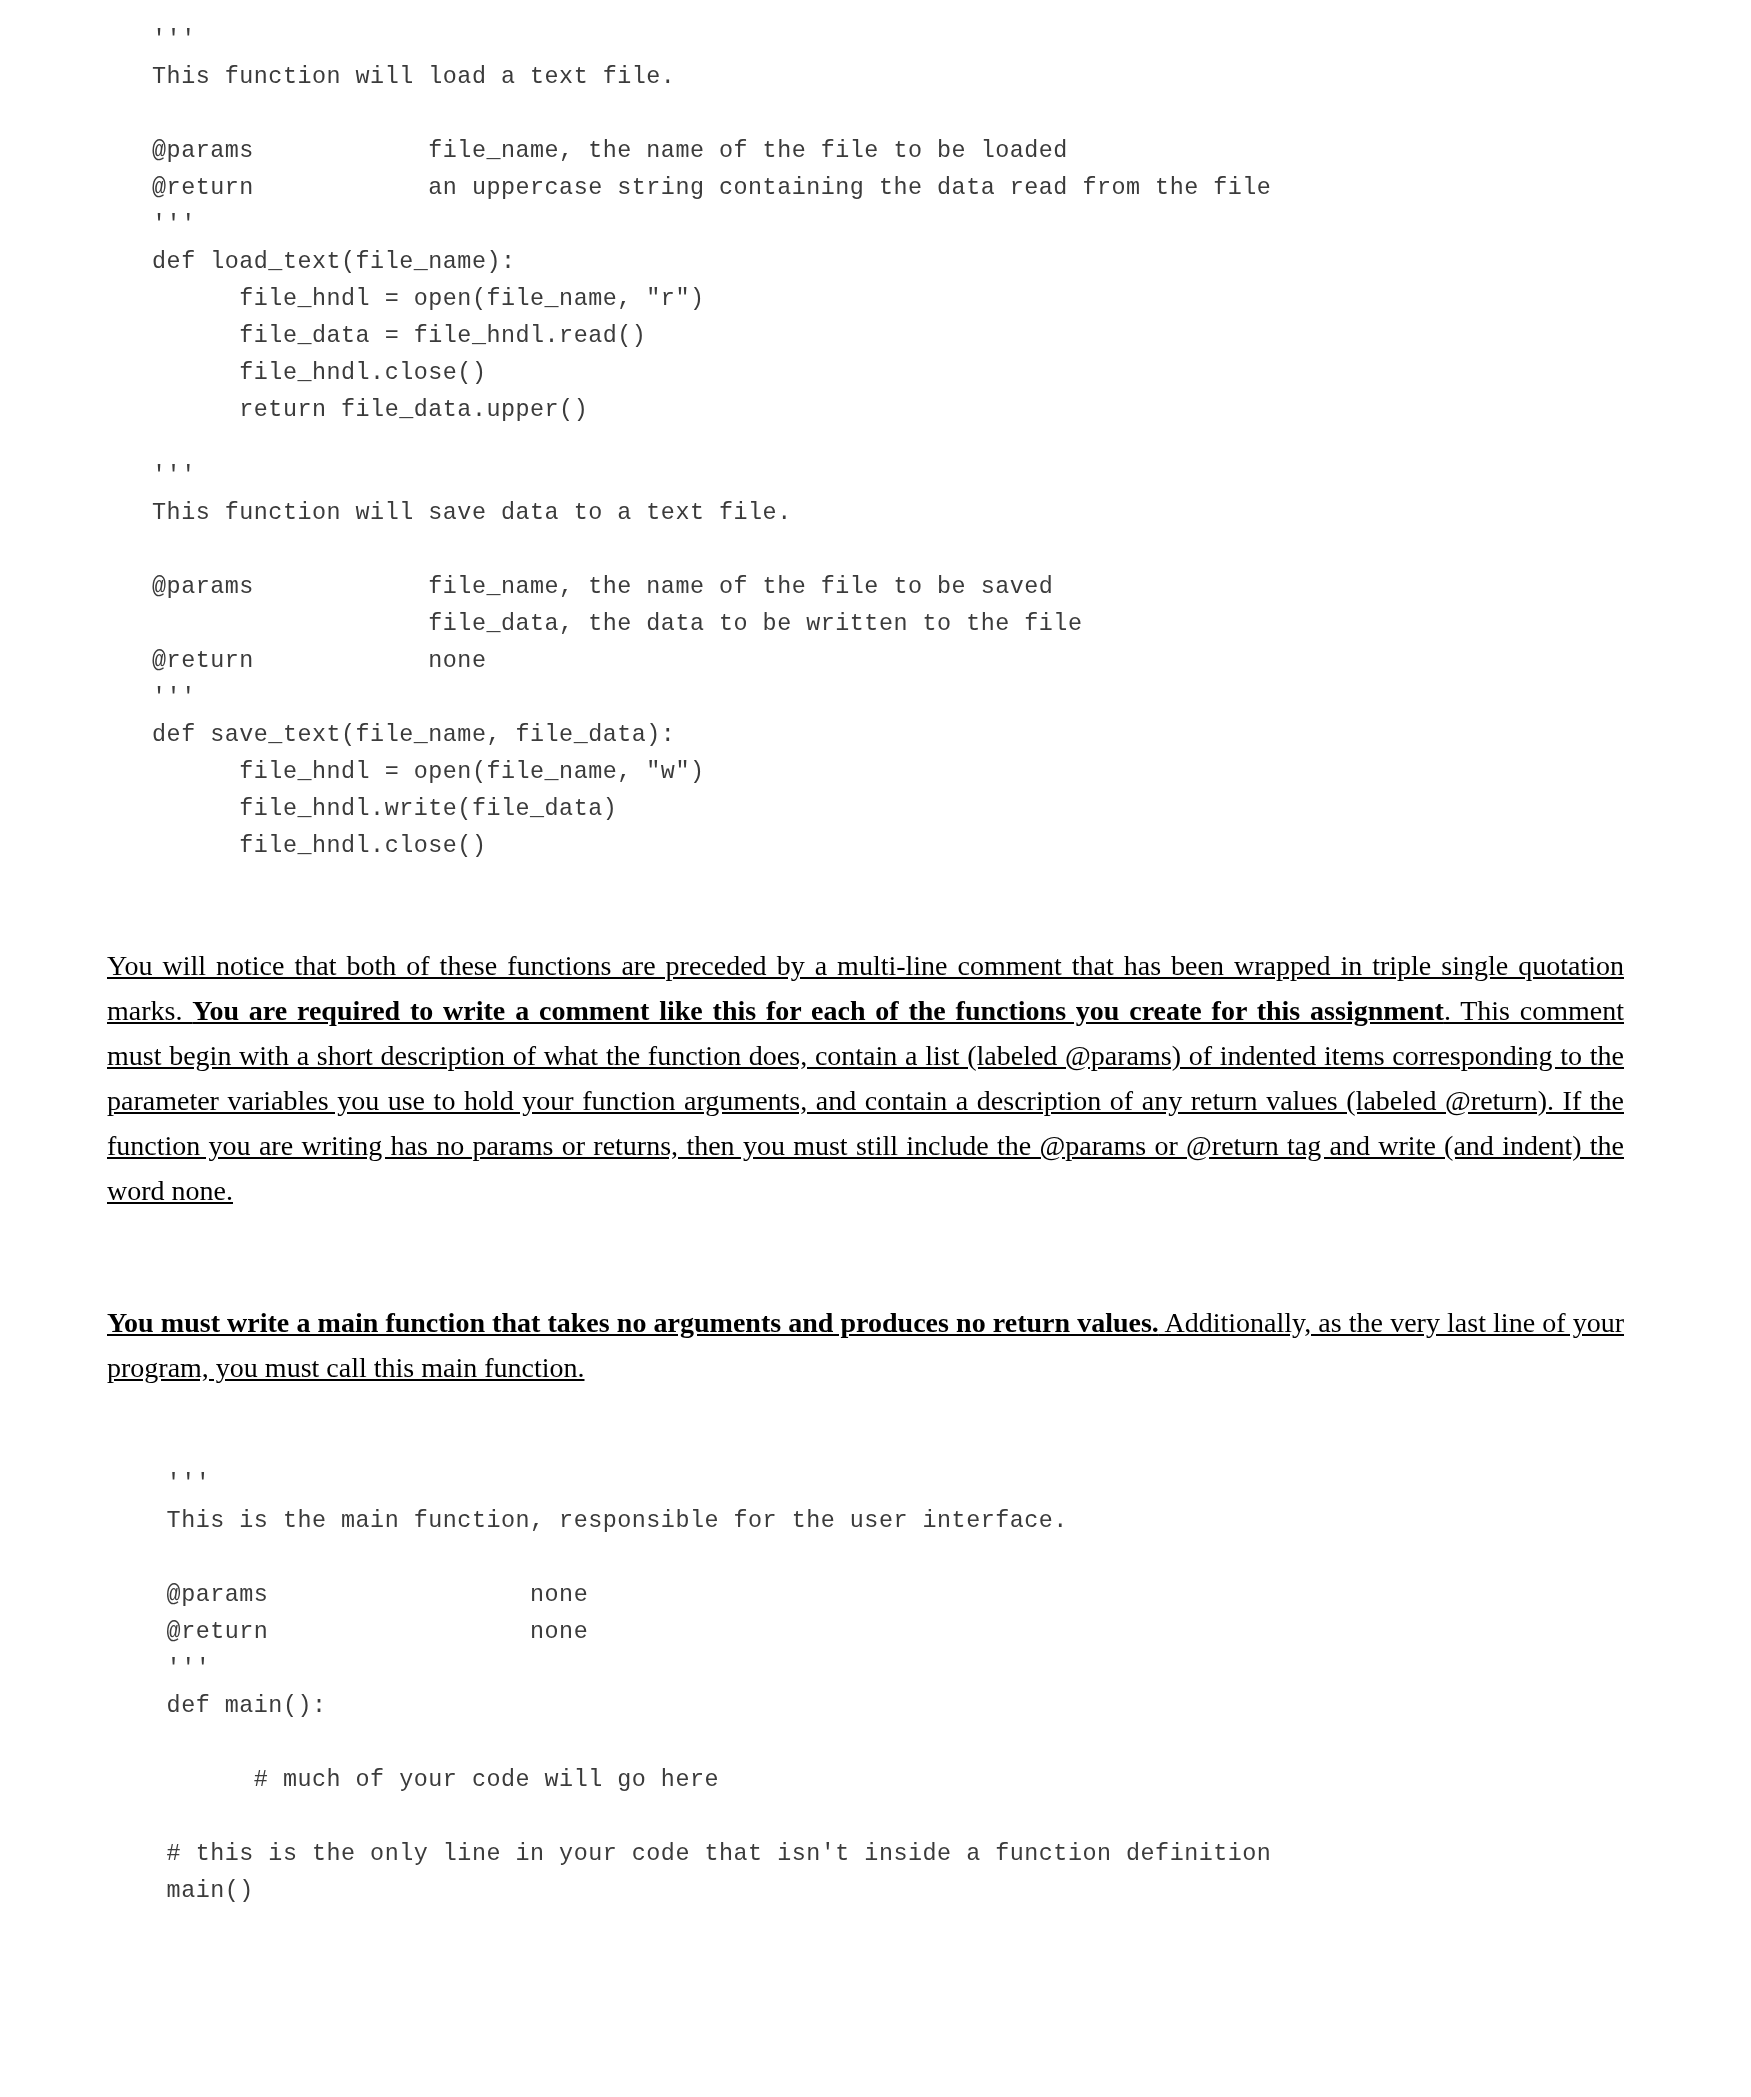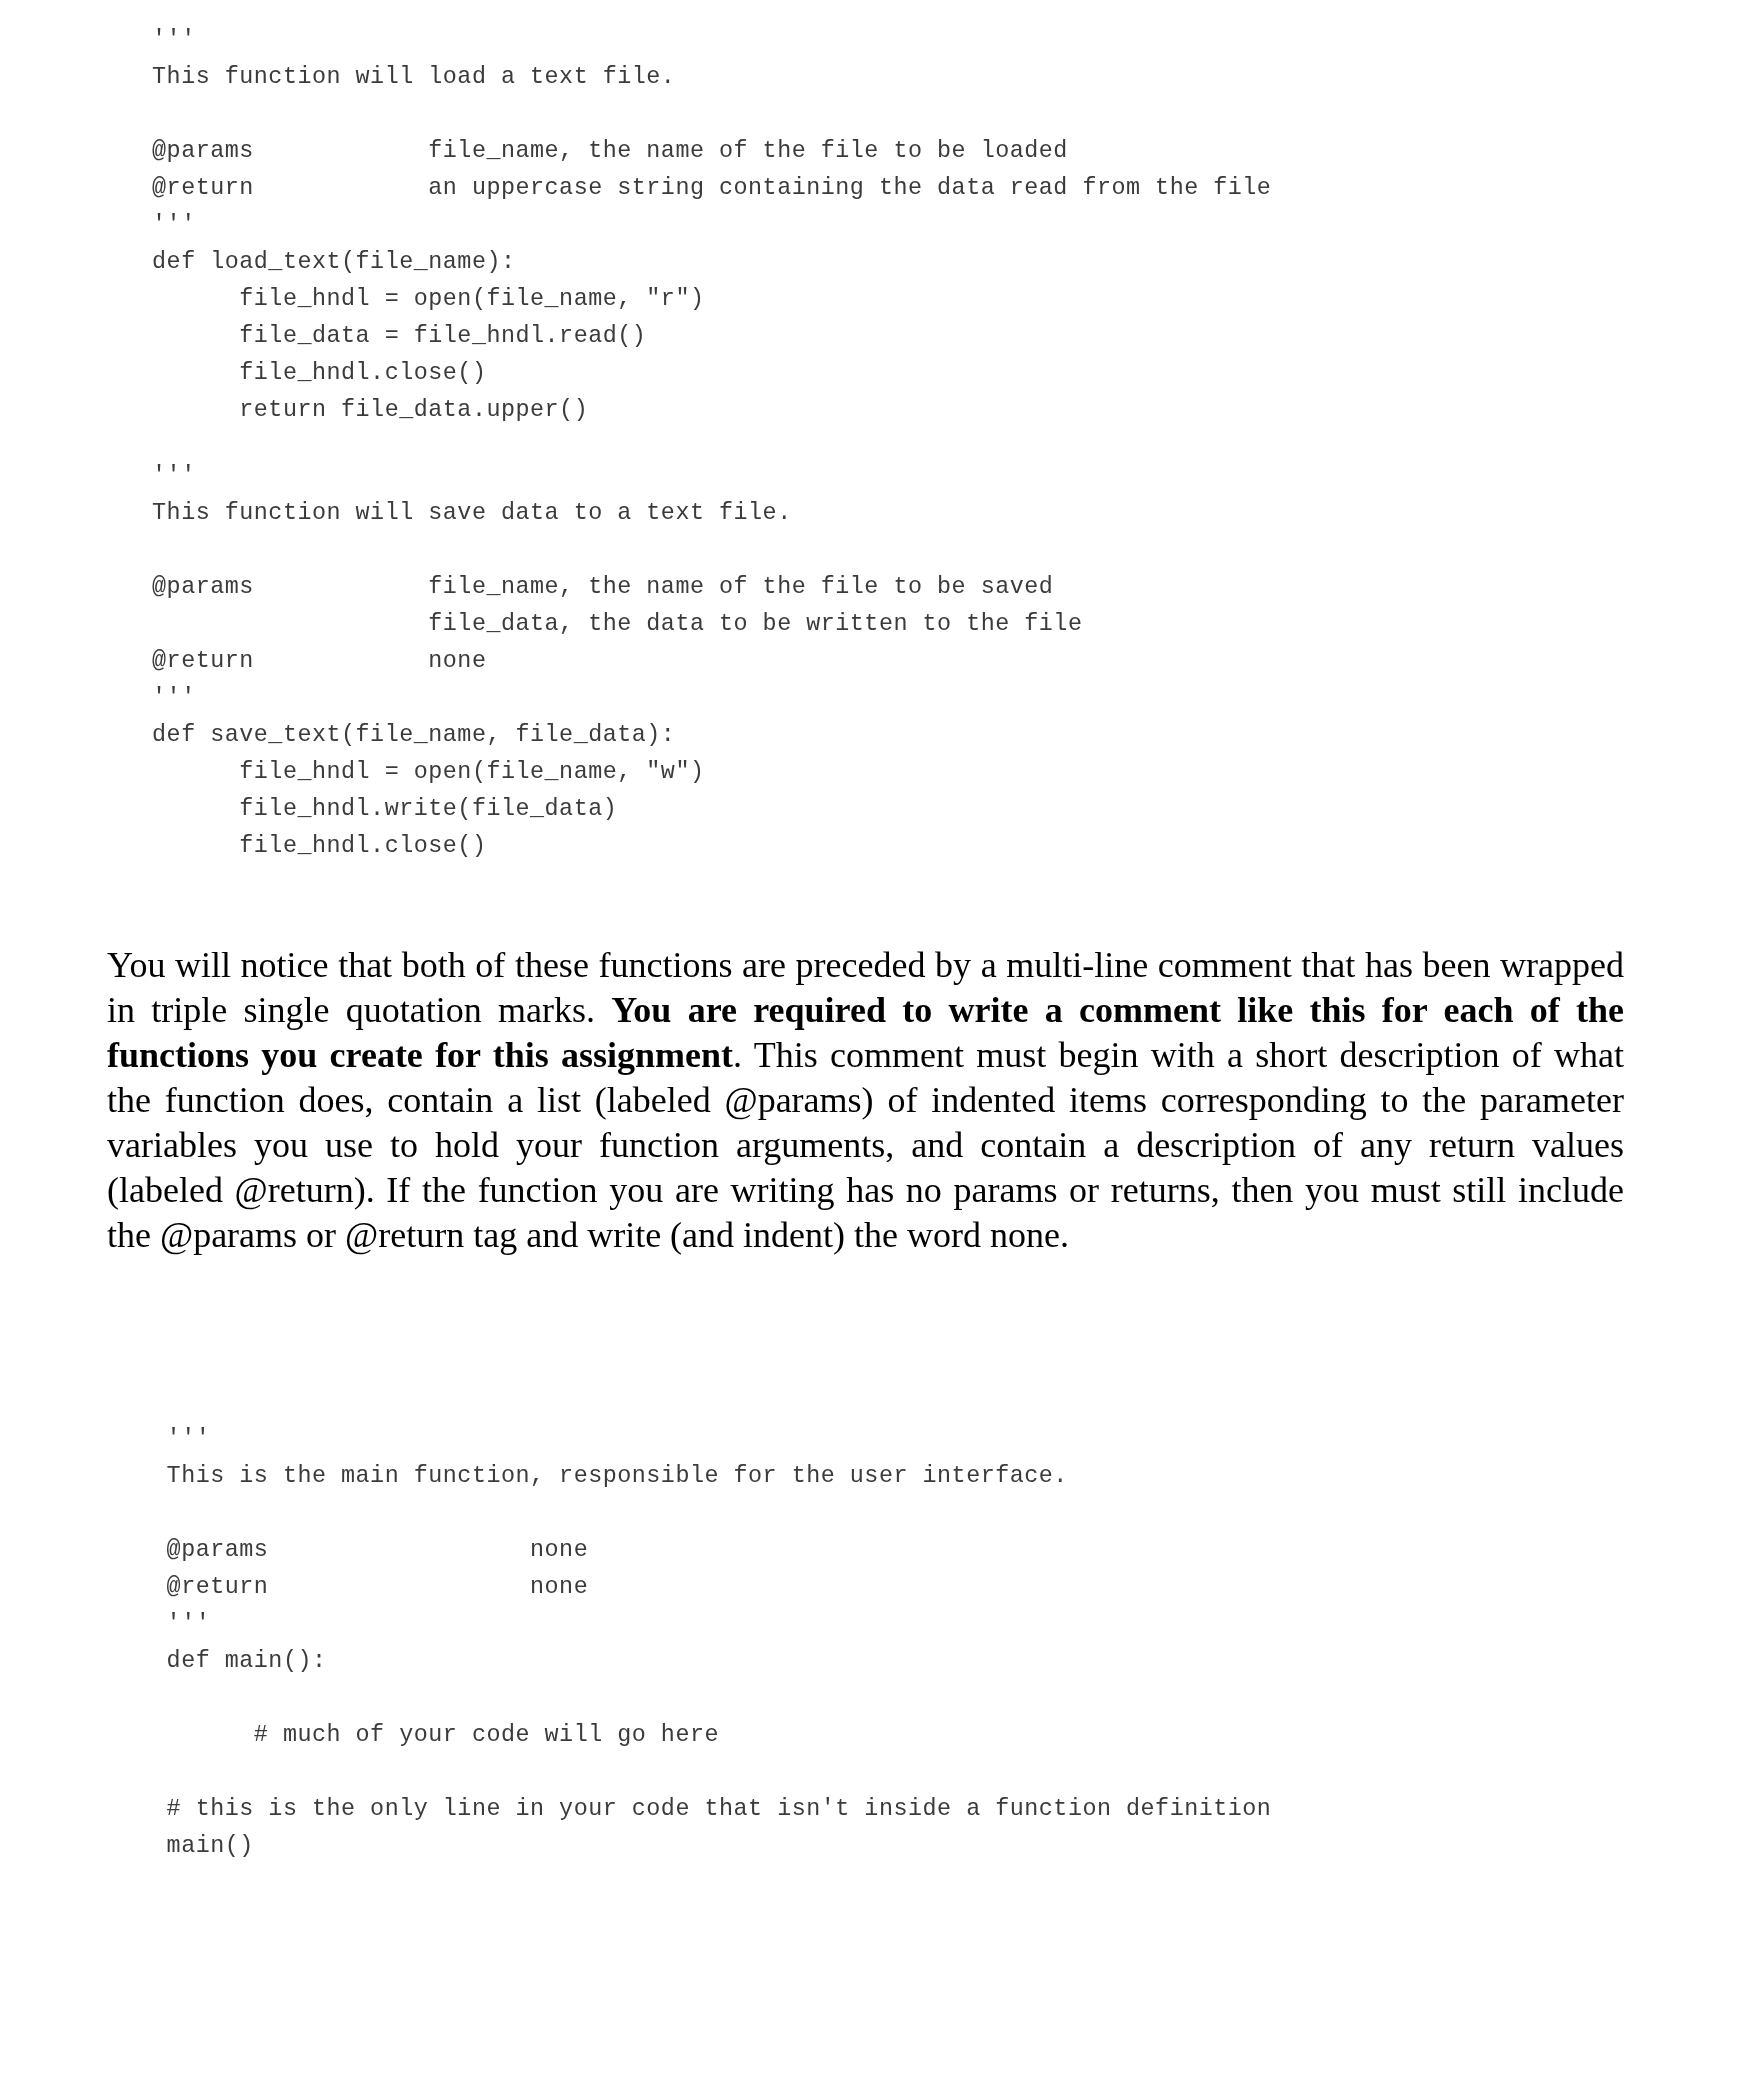--- a/index.html
+++ b/index.html
@@ -39,24 +39,25 @@
     display: block;
     min-height: 37px;
   }
   .code-block .ln.blank {
     min-height: 37px;
   }
   .code-gap-mid { height: 29px; }
 
   
   .prose {
-    font-size: 36px;
+    font-size: 28px;
     line-height: 45px;
     text-align: justify;
     margin: 0;
+    text-decoration: underline;
   }
   .prose.first { margin-top: 78px; }
   .prose b, .prose strong { font-weight: bold; }
 
   .prose-block-bold {
     font-size: 30px;
     line-height: 45px;
     font-weight: bold;
     margin: 0;
   }
@@ -76,20 +77,21 @@
 
     <pre class="code-block"><span class="ln">  '''</span><span class="ln">  This function will save data to a text file.</span><span class="ln blank"></span><span class="ln">  @params            file_name, the name of the file to be saved</span><span class="ln">                     file_data, the data to be written to the file</span><span class="ln">  @return            none</span><span class="ln">  '''</span><span class="ln">  def save_text(file_name, file_data):</span><span class="ln">        file_hndl = open(file_name, "w")</span><span class="ln">        file_hndl.write(file_data)</span><span class="ln">        file_hndl.close()</span></pre>
 
     <p class="prose first"><span>You will notice that both of these functions are preceded by a multi-line comment that has been wrapped in triple single quotation marks. </span><strong>You are required to write a comment like this for each of the functions you create for this assignment</strong><span>. This comment must begin with a short description of what the function does, contain a list (labeled @params) of indented items corresponding to the parameter variables you use to hold your function arguments, and contain a description of any return values (labeled @return). If the function you are writing has no params or returns, then you must still include the @params or @return tag and write (and indent) the word none.</span></p>
 
     <div class="gap-para"></div>
 
 
     <div class="gap-para-lg"></div>
 
+    <p class="prose"><strong>You must write a main function that takes no arguments and produces no return values.</strong><span> Additionally, as the very last line of your program, you must call this main function.</span></p>
 
     <div class="gap-before-code"></div>
 
     <pre class="code-block"><span class="ln">   '''</span><span class="ln">   This is the main function, responsible for the user interface.</span><span class="ln blank"></span><span class="ln">   @params                  none</span><span class="ln">   @return                  none</span><span class="ln">   '''</span><span class="ln">   def main():</span><span class="ln blank"></span><span class="ln">         # much of your code will go here</span><span class="ln blank"></span><span class="ln">   # this is the only line in your code that isn't inside a function definition</span><span class="ln">   main()</span></pre>
 
   </div>
 </div>
 
 
 </body></html>

